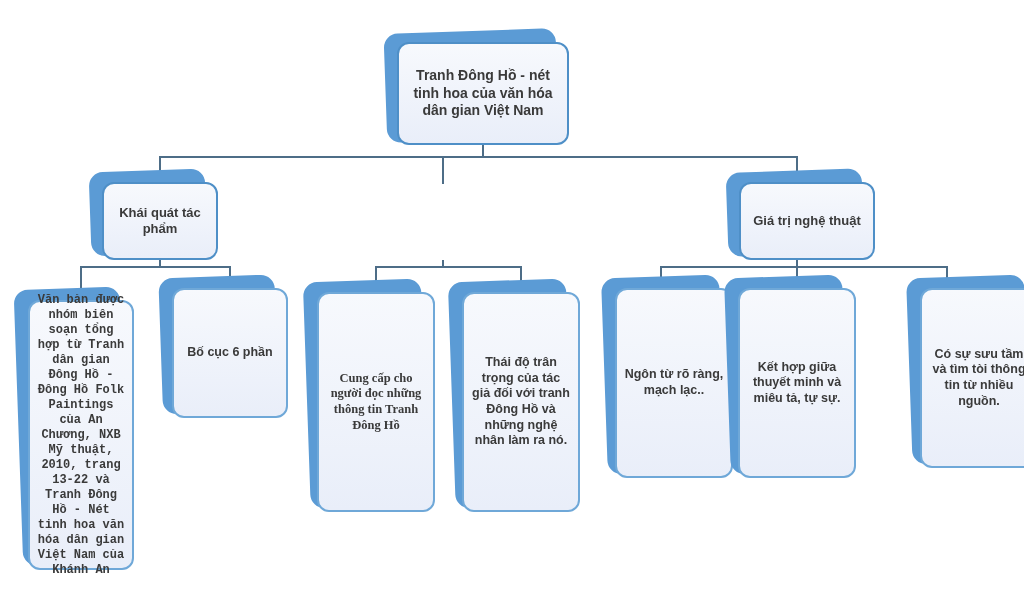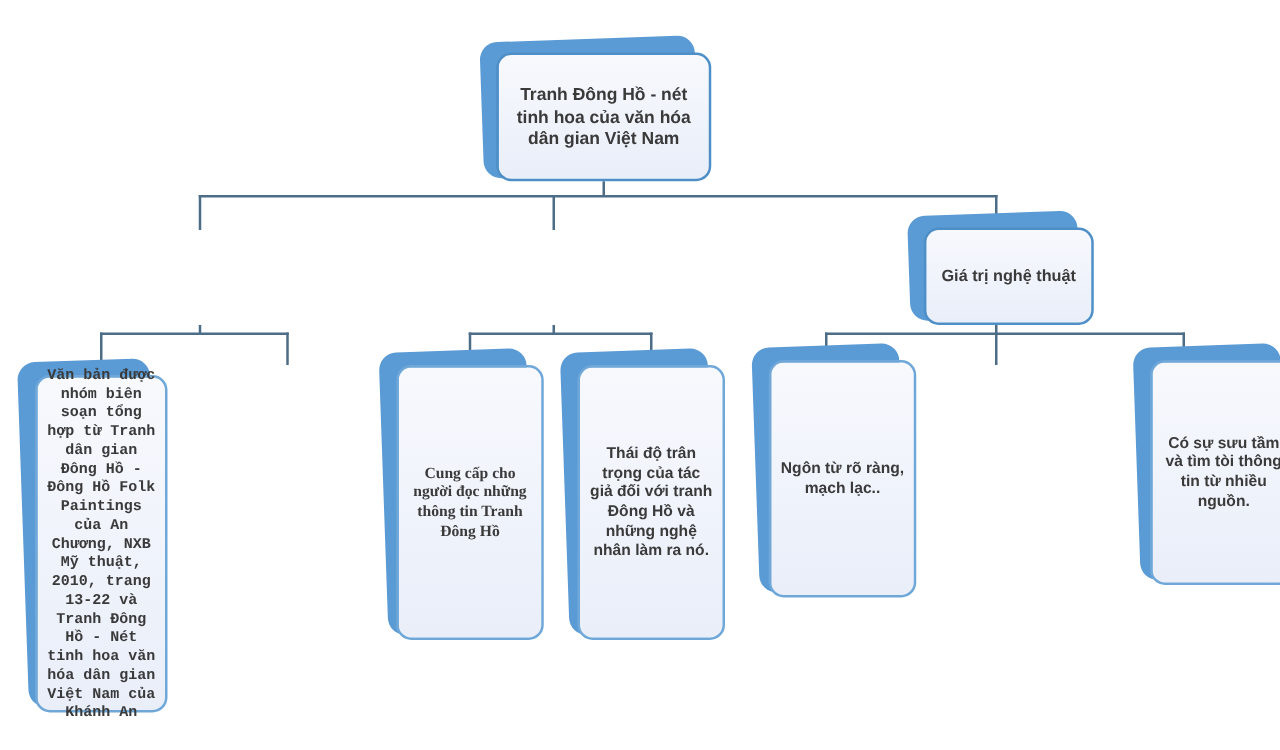--- a/index.html
+++ b/index.html
@@ -67,31 +67,43 @@
   <div class="line v" style="left:796px;top:266px;height:26px;"></div>
   <div class="line v" style="left:946px;top:266px;height:26px;"></div>
 
   <div class="node" id="n-root">
     <div class="shadow"></div>
     <div class="box">
       <span>Tranh Đông Hồ - nét tinh hoa của văn hóa dân gian Việt Nam</span>
     </div>
   </div>
 
+  <div class="node" id="n-b0">
+    <div class="shadow"></div>
+    <div class="box">
+      <span>Khái quát tác phẩm</span>
+    </div>
+  </div>
   <div class="node" id="n-b2">
     <div class="shadow"></div>
     <div class="box">
       <span>Giá trị nghệ thuật</span>
     </div>
   </div>
 
   <div class="node leaf" id="n-l00">
     <div class="shadow"></div>
     <div class="box">
       <span>Văn bản được nhóm biên soạn tổng hợp từ Tranh dân gian Đông Hồ - Đông Hồ Folk Paintings của An Chương, NXB Mỹ thuật, 2010, trang 13-22 và Tranh Đông Hồ - Nét tinh hoa văn hóa dân gian Việt Nam của Khánh An</span>
+    </div>
+  </div>
+  <div class="node leaf" id="n-l01">
+    <div class="shadow"></div>
+    <div class="box">
+      <span>Bố cục 6 phần</span>
     </div>
   </div>
 
   <div class="node leaf" id="n-l10">
     <div class="shadow"></div>
     <div class="box">
       <span>Cung cấp cho người đọc những thông tin Tranh Đông Hồ</span>
     </div>
   </div>
   <div class="node leaf" id="n-l11">
@@ -100,20 +112,26 @@
       <span>Thái độ trân trọng của tác giả đối với tranh Đông Hồ và những nghệ nhân làm ra nó.</span>
     </div>
   </div>
 
   <div class="node leaf" id="n-l20">
     <div class="shadow"></div>
     <div class="box">
       <span>Ngôn từ rõ ràng, mạch lạc..</span>
     </div>
   </div>
+  <div class="node leaf" id="n-l21">
+    <div class="shadow"></div>
+    <div class="box">
+      <span>Kết hợp giữa thuyết minh và miêu tả, tự sự.</span>
+    </div>
+  </div>
   <div class="node leaf" id="n-l22">
     <div class="shadow"></div>
     <div class="box">
       <span>Có sự sưu tầm và tìm tòi thông tin từ nhiều nguồn.</span>
     </div>
   </div>
 
 </div>
 
 </body></html>

